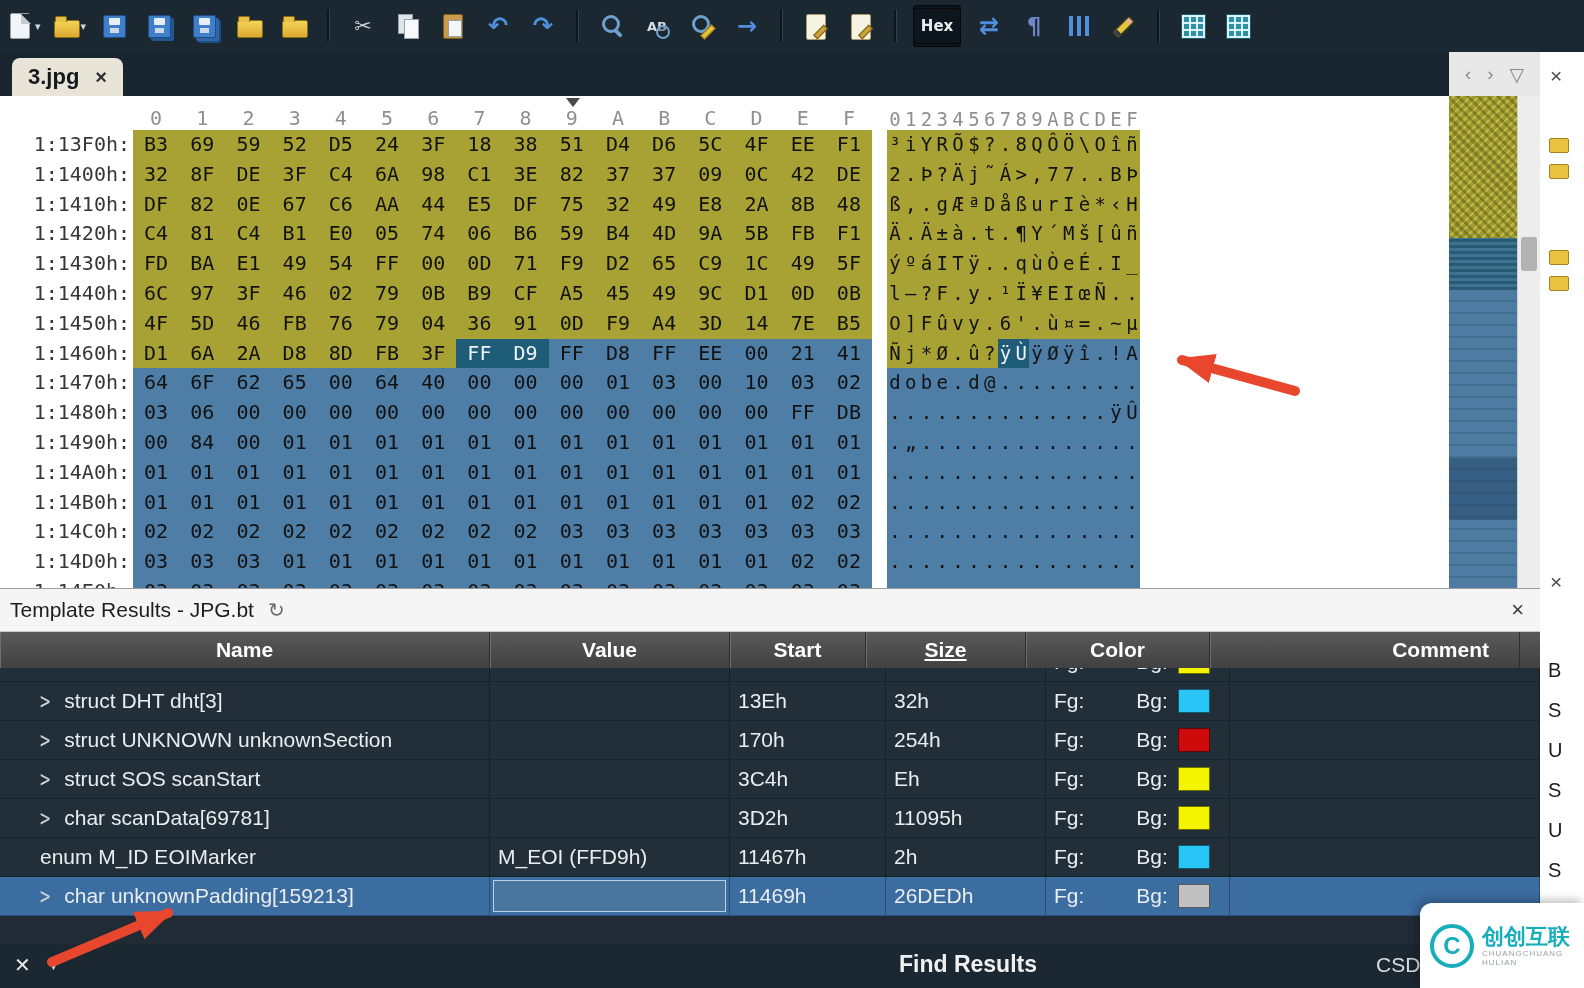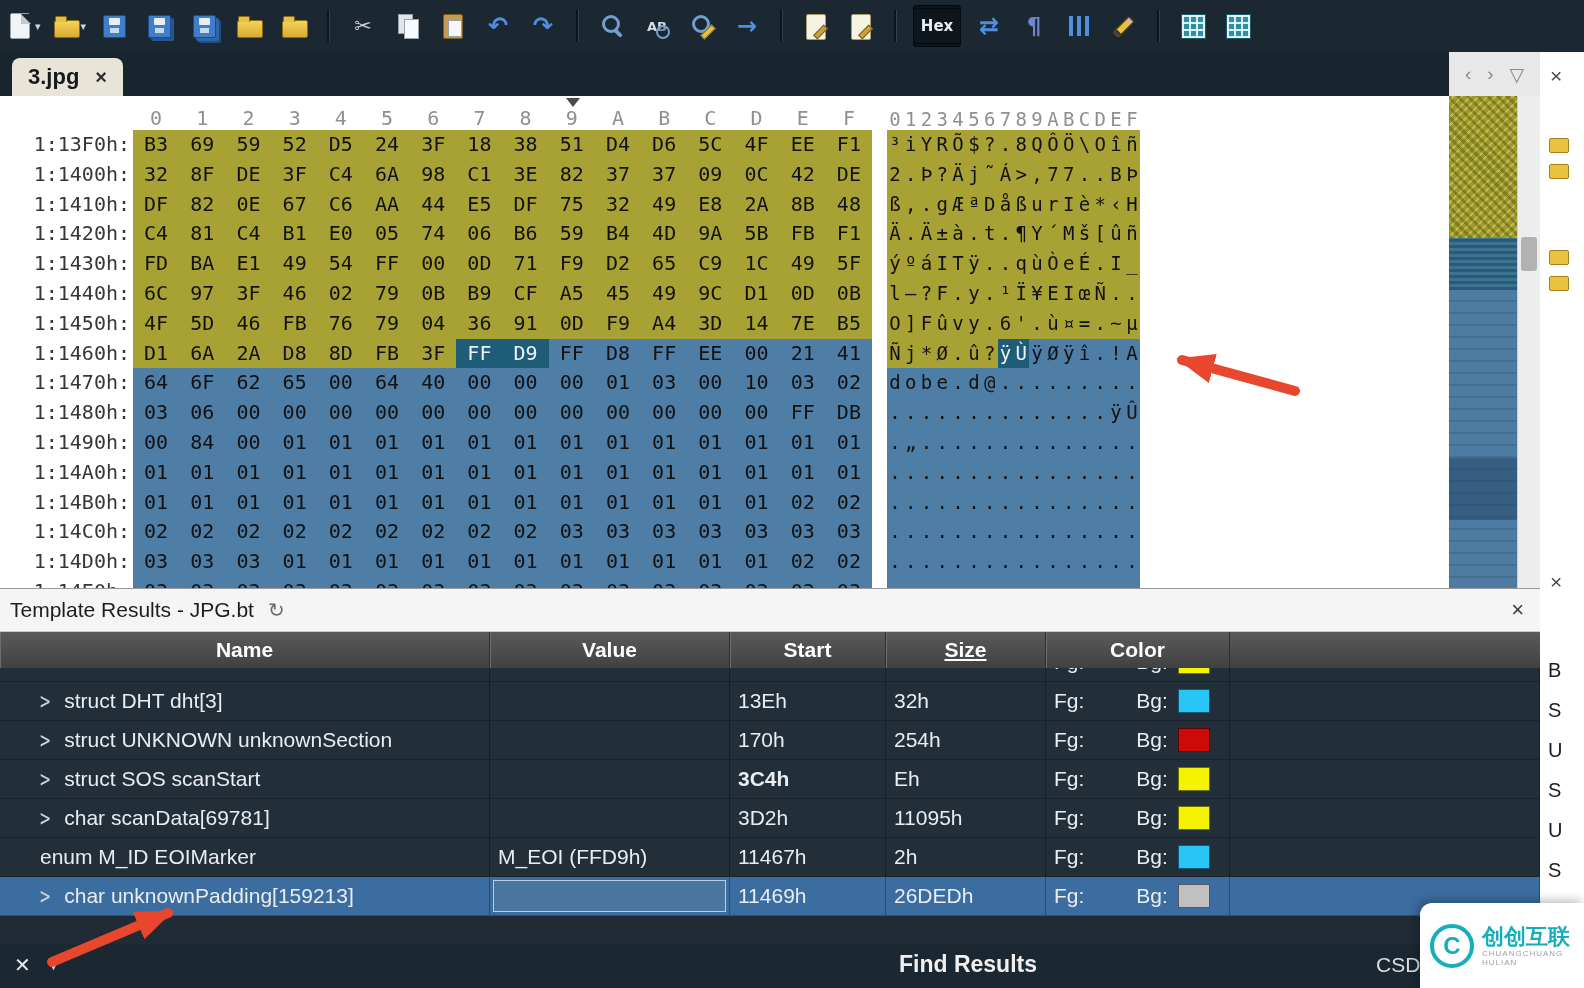--- a/index.html
+++ b/index.html
@@ -946,23 +946,24 @@
 
 <div class="tpl-panel">
   <div class="tpl-title">
     <span class="t">Template Results - JPG.bt</span>
     <span class="refresh">↻</span>
     <span class="tpl-close">×</span>
   </div>
   <div class="tpl-header">
       <div class="th" style="width: 490px;">Name</div>
       <div class="th" style="width: 240px;">Value</div>
-      <div class="th" style="width: 156px;">Start</div>
+      <div class="th" style="width: 136px;">Start</div>
       <div class="th" style="width: 160px; text-decoration: underline;">Size</div>
       <div class="th" style="width: 184px;">Color</div>
+      <div class="th right" style="width: 310px;">Comment</div>
     </div>
   <div class="tpl-body">
       <div class="clip">
         <div class="tpl-row">
           <div class="td name" style="width: 490px;">
             <span></span>
           </div>
           <div class="td val" style="width: 240px;">
             <span></span>
           </div>
@@ -1014,21 +1015,21 @@
         <div class="td" style="width: 310px;"></div>
       </div>
       <div class="tpl-row">
         <div class="td name" style="width: 490px;">
           <span class="chev">&gt;</span>
           <span>struct SOS scanStart</span>
         </div>
         <div class="td val" style="width: 240px;">
           <span></span>
         </div>
-        <div class="td" style="width: 156px; font-weight: bold;">3C4h</div>
+        <div class="td" style="width: 156px;">3C4h</div>
         <div class="td" style="width: 160px;">Eh</div>
         <div class="td color" style="width: 184px;">
           <span class="lab">Fg:</span>
           <span class="chip fg"></span>
           <span class="lab">Bg:</span>
           <span class="chip" style="background: rgb(244, 244, 0);"></span>
         </div>
         <div class="td" style="width: 310px;"></div>
       </div>
       <div class="tpl-row">

